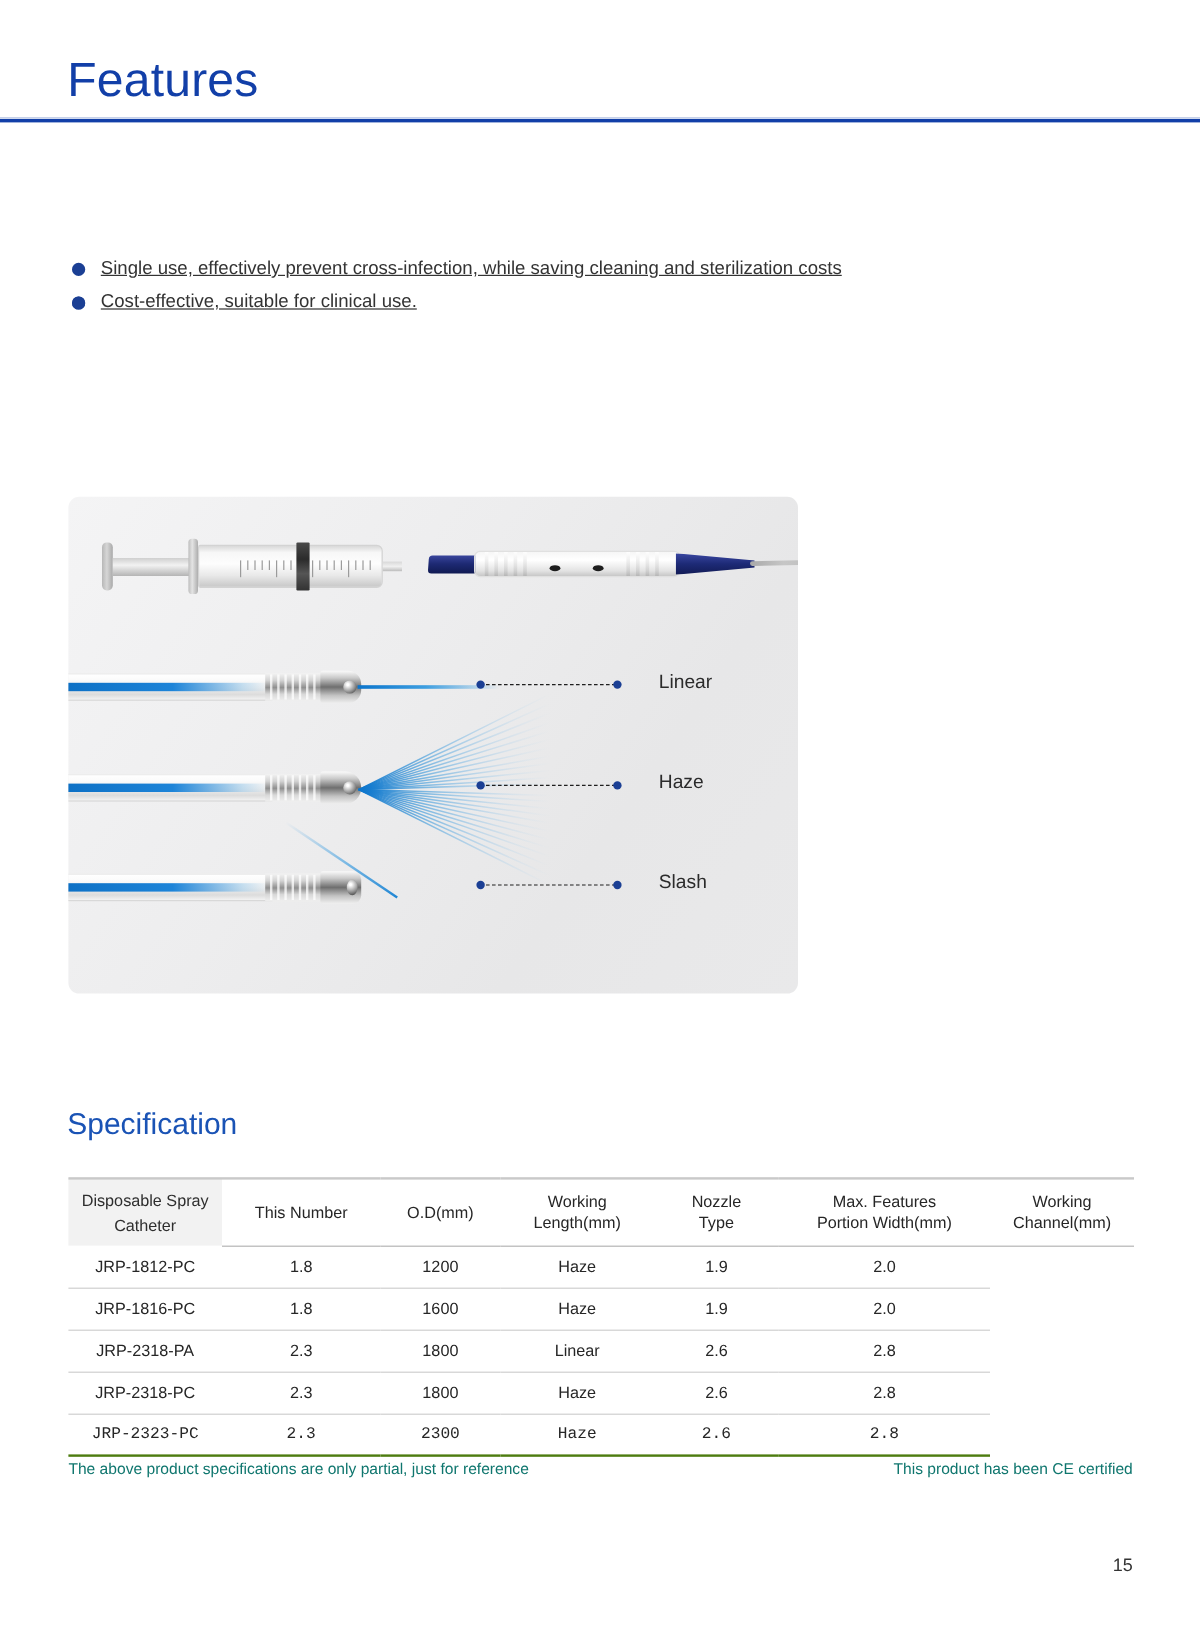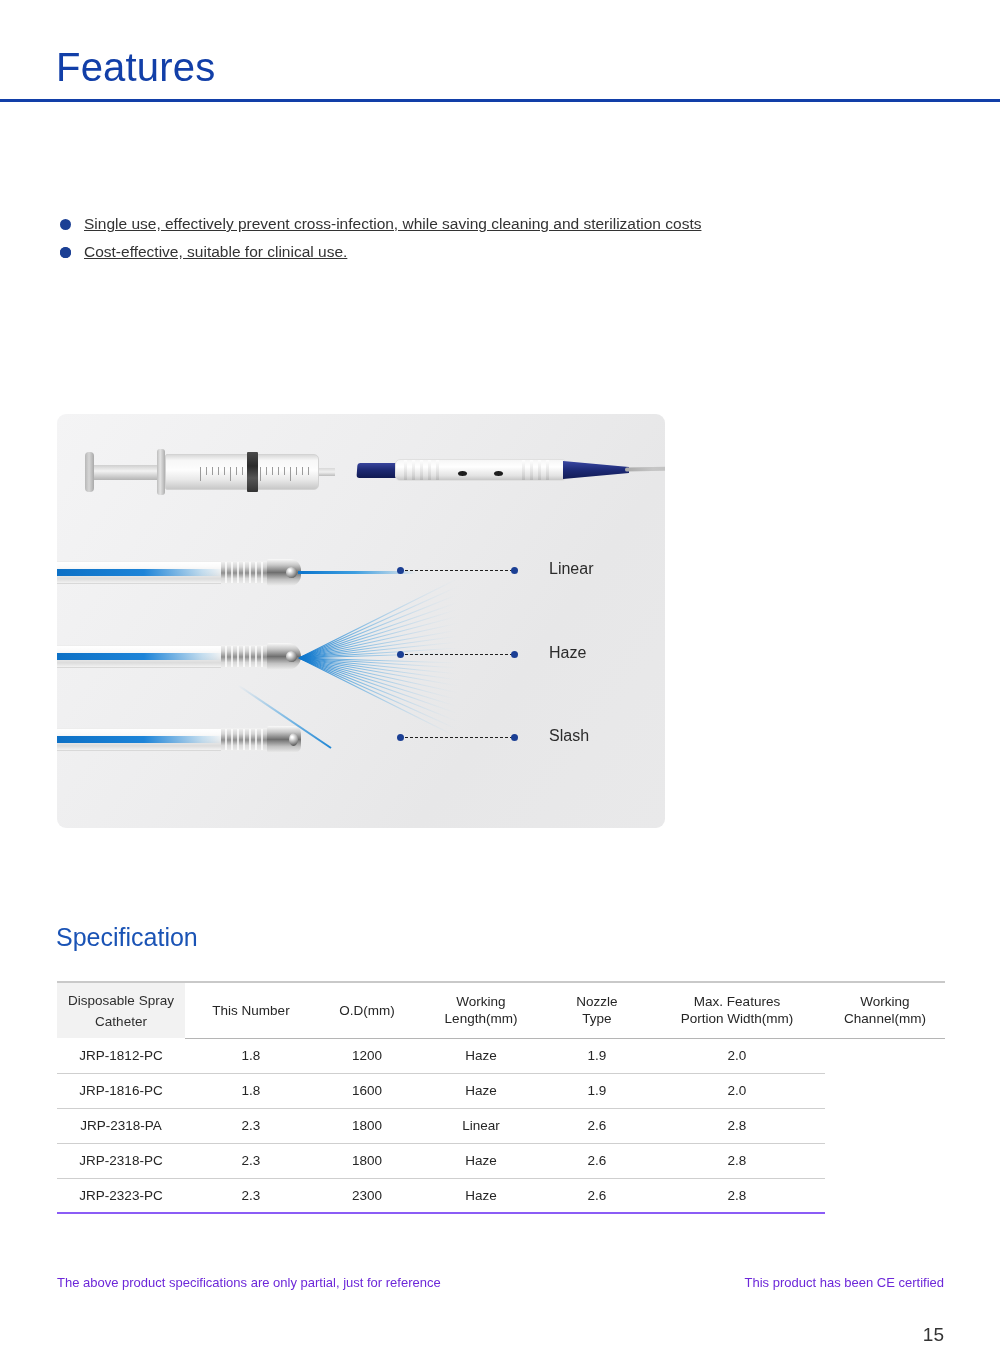--- a/index.html
+++ b/index.html
@@ -283,46 +283,46 @@
     height: 56px;
     border-top: 2px solid #c9c9c9;
     border-bottom: 1.6px solid #b5b5b5;
     padding: 0 4px;
   }
   .spec-table thead th.cat-cell { border-bottom: none; }
   .spec-table tbody td {
     height: 35px;
     border-bottom: 1.6px solid #cfcfcf;
   }
-  .spec-table tbody tr:last-child td { border-bottom: 2px solid #8b5cf6; }
+  .spec-table tbody tr:last-child td { border-bottom: 2px solid #4d7c0f; font-family: Liberation Mono, monospace; }
 
   .col-model   { width: 132px; }
   .col-od      { width: 100px; }
   .col-len     { width: 128px; }
   .col-nozzle  { width: 104px; }
   .col-width   { width: 176px; }
   .col-channel { width: 120px; }
 
   
   .footnote {
     position: absolute;
-    top: 1275px;
+    top: 1216px;
     font-size: 13px;
-    color: #6d28d9;
+    color: #0f766e;
     white-space: nowrap;
   }
   #footnote-left  { left: 57px; }
   #footnote-right { right: 56px; }
 
   
   .page-number {
     position: absolute;
     right: 56px;
-    top: 1324px;
-    font-size: 19px;
+    top: 1296px;
+    font-size: 15px;
     color: #343434;
   }
 </style>
 </head>
 <body>
 
 <div class="page">
 
   <div class="page-header">
     <div class="title">Features</div>

